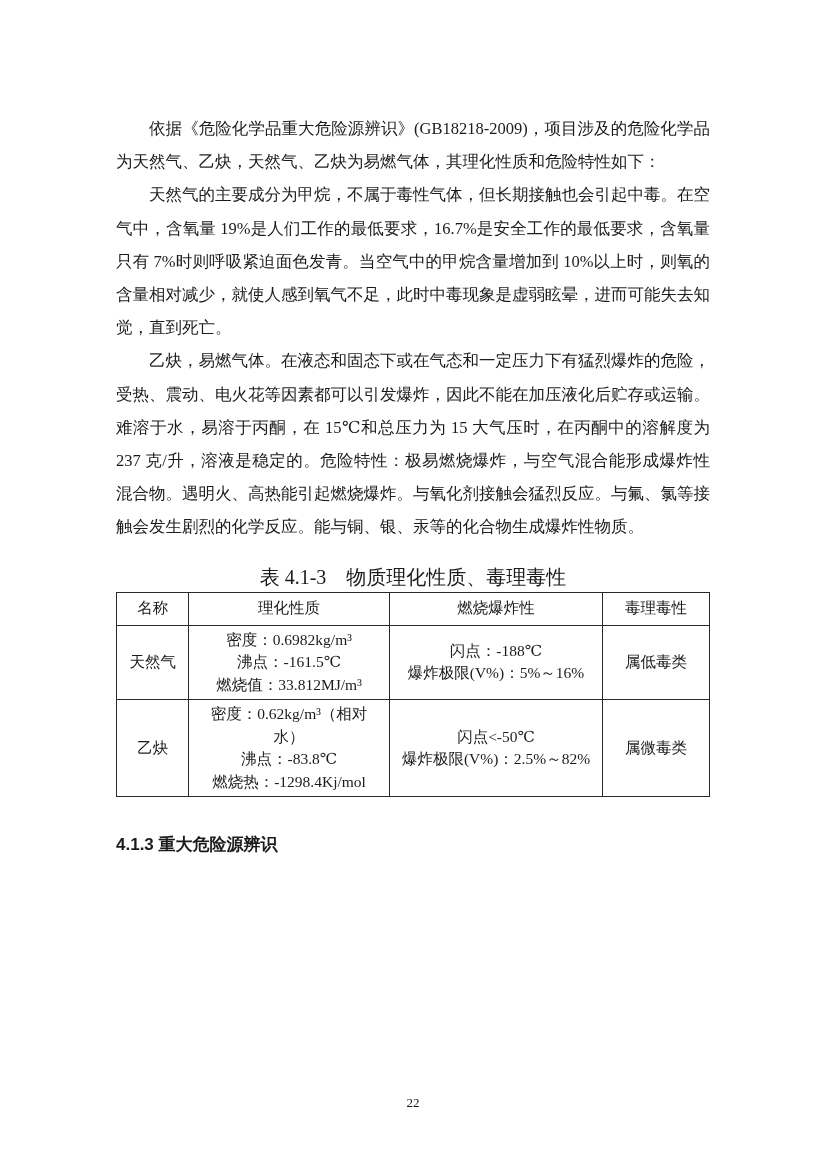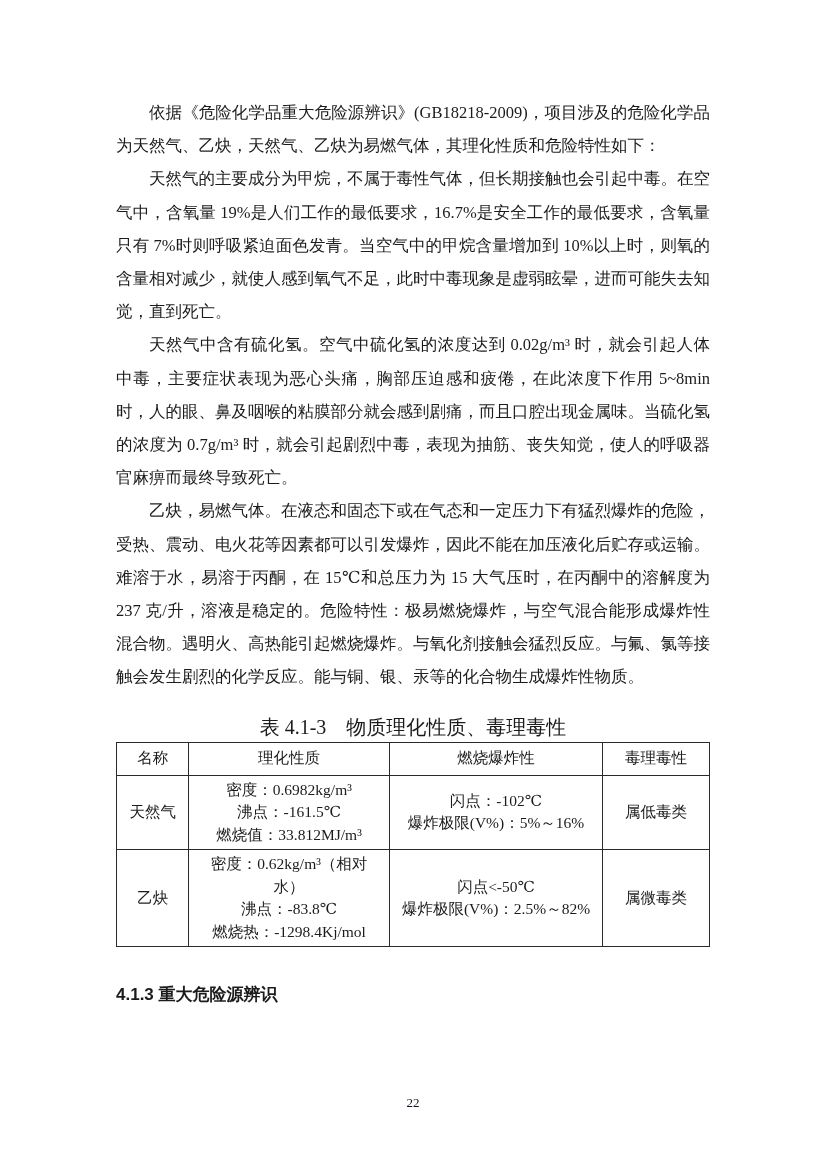--- a/index.html
+++ b/index.html
@@ -5,21 +5,21 @@
   html, body { margin: 0; padding: 0; }
   body {
     width: 826px; height: 1169px;
     background: #ffffff;
     position: relative;
     font-family: "Liberation Serif", "DejaVu Serif", serif;
     color: #1b1b1b;
   }
   .content {
     width: 594px;
-    margin: 0 auto;
+    margin: 16px auto;
     padding-top: 96px;
   }
   .para {
     font-size: 16.5px;
     line-height: 33.2px;
     text-align: justify;
     text-indent: 2em;
     margin: 0;
   }
   .table-title {
@@ -73,21 +73,20 @@
     margin-top: 18px;
   }
 </style>
 </head>
 <body>
 
 <div class="content">
 
   <p class="para">依据《危险化学品重大危险源辨识》(GB18218-2009)，项目涉及的危险化学品为天然气、乙炔，天然气、乙炔为易燃气体，其理化性质和危险特性如下：</p>
   <p class="para">天然气的主要成分为甲烷，不属于毒性气体，但长期接触也会引起中毒。在空气中，含氧量 19%是人们工作的最低要求，16.7%是安全工作的最低要求，含氧量只有 7%时则呼吸紧迫面色发青。当空气中的甲烷含量增加到 10%以上时，则氧的含量相对减少，就使人感到氧气不足，此时中毒现象是虚弱眩晕，进而可能失去知觉，直到死亡。</p>
-  <p class="para">天然气中含有硫化氢。空气中硫化氢的浓度达到 0.02g/m³ 时，就会引起人体中毒，主要症状表现为恶心头痛，胸部压迫感和疲倦，在此浓度下作用 5~8min 时，人的眼、鼻及咽喉的粘膜部分就会感到剧痛，而且口腔出现金属味。当硫化氢的浓度为 0.7g/m³ 时，就会引起剧烈中毒，表现为抽筋、丧失知觉，使人的呼吸器官麻痹而最终导致死亡。</p>
   <p class="para">乙炔，易燃气体。在液态和固态下或在气态和一定压力下有猛烈爆炸的危险，受热、震动、电火花等因素都可以引发爆炸，因此不能在加压液化后贮存或运输。难溶于水，易溶于丙酮，在 15℃和总压力为 15 大气压时，在丙酮中的溶解度为 237 克/升，溶液是稳定的。危险特性：极易燃烧爆炸，与空气混合能形成爆炸性混合物。遇明火、高热能引起燃烧爆炸。与氧化剂接触会猛烈反应。与氟、氯等接触会发生剧烈的化学反应。能与铜、银、汞等的化合物生成爆炸性物质。</p>
 
   <div class="table-title">表 4.1-3　物质理化性质、毒理毒性</div>
 
   <table class="props">
     <colgroup>
       <col class="col-name">
         <col class="col-phys">
         <col class="col-expl">
         <col class="col-tox">
@@ -102,21 +101,21 @@
     </thead>
     <tbody>
       <tr>
         <td>天然气</td>
         <td class="multiline">
           <div class="cell-line">密度：0.6982kg/m³</div>
           <div class="cell-line">沸点：-161.5℃</div>
           <div class="cell-line">燃烧值：33.812MJ/m³</div>
         </td>
         <td class="multiline">
-          <div class="cell-line">闪点：-102℃</div>
+          <div class="cell-line">闪点：-188℃</div>
           <div class="cell-line">爆炸极限(V%)：5%～16%</div>
         </td>
         <td>属低毒类</td>
       </tr>
       <tr>
         <td>乙炔</td>
         <td class="multiline">
           <div class="cell-line">密度：0.62kg/m³（相对水）</div>
           <div class="cell-line">沸点：-83.8℃</div>
           <div class="cell-line">燃烧热：-1298.4Kj/mol</div>

